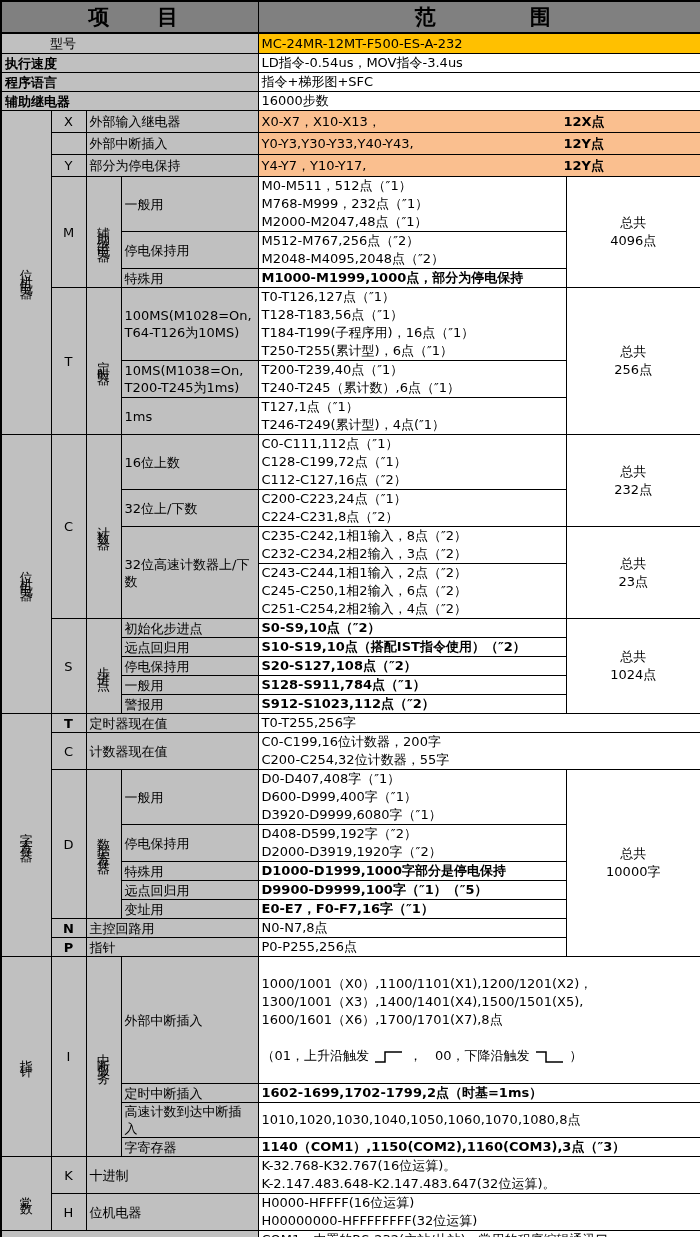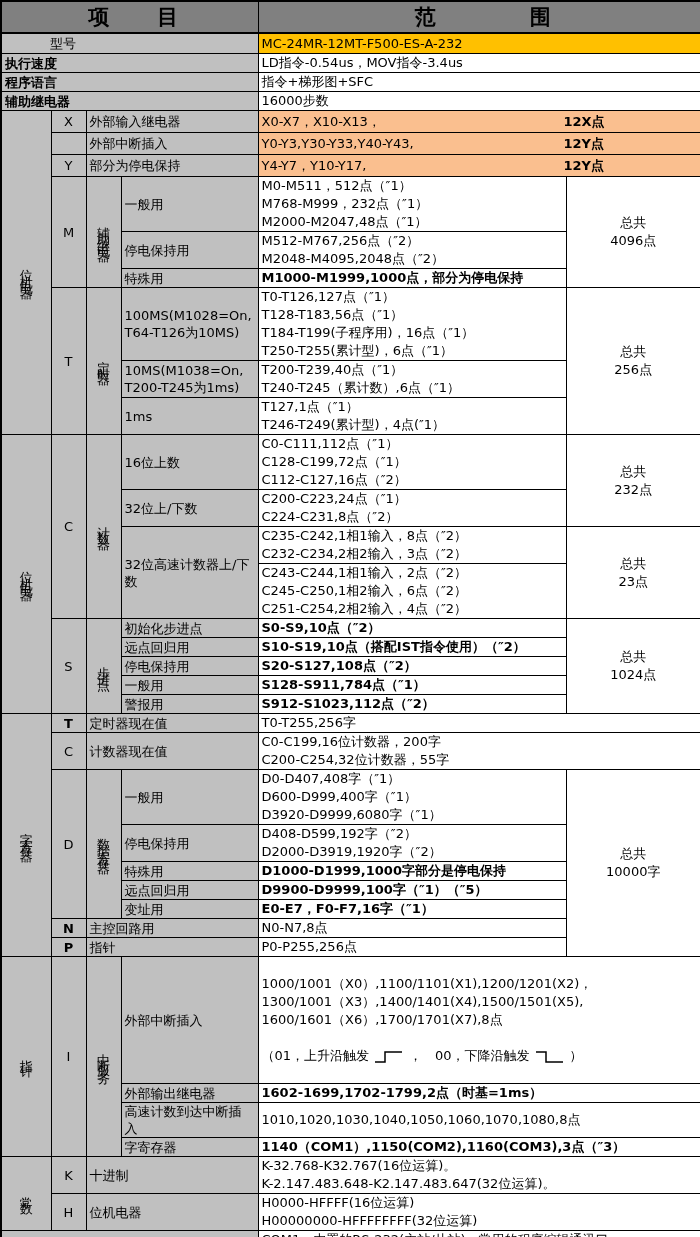--- a/index.html
+++ b/index.html
@@ -241,21 +241,21 @@
       <div class="trig">
         <span>（01，上升沿触发</span><svg class="edge" width="30" height="16">
                 <polyline points="1,13 11,13 11,3 28,3" fill="none" stroke="#000" stroke-width="1.5"></polyline>
               </svg><span>，　00，下降沿触发</span><svg class="edge" width="30" height="16">
                 <polyline points="1,3 11,3 11,13 28,13" fill="none" stroke="#000" stroke-width="1.5"></polyline>
               </svg><span>）</span>
       </div>
     </td>
   </tr>
   <tr>
-    <td class="lbl">外部输出继电器</td>
+    <td class="lbl">定时中断插入</td>
     <td colspan="2" class="v h18">1602-1699,1702-1799,2点（时基=1ms）</td>
   </tr>
   <tr>
     <td class="lbl">高速计数到达中断插
 入</td>
     <td colspan="2" class="v">1010,1020,1030,1040,1050,1060,1070,1080,8点</td>
   </tr>
   <tr>
     <td class="lbl">字寄存器</td>
     <td colspan="2" class="v h18">1140（COM1）,1150(COM2),1160(COM3),3点（″3）</td>

